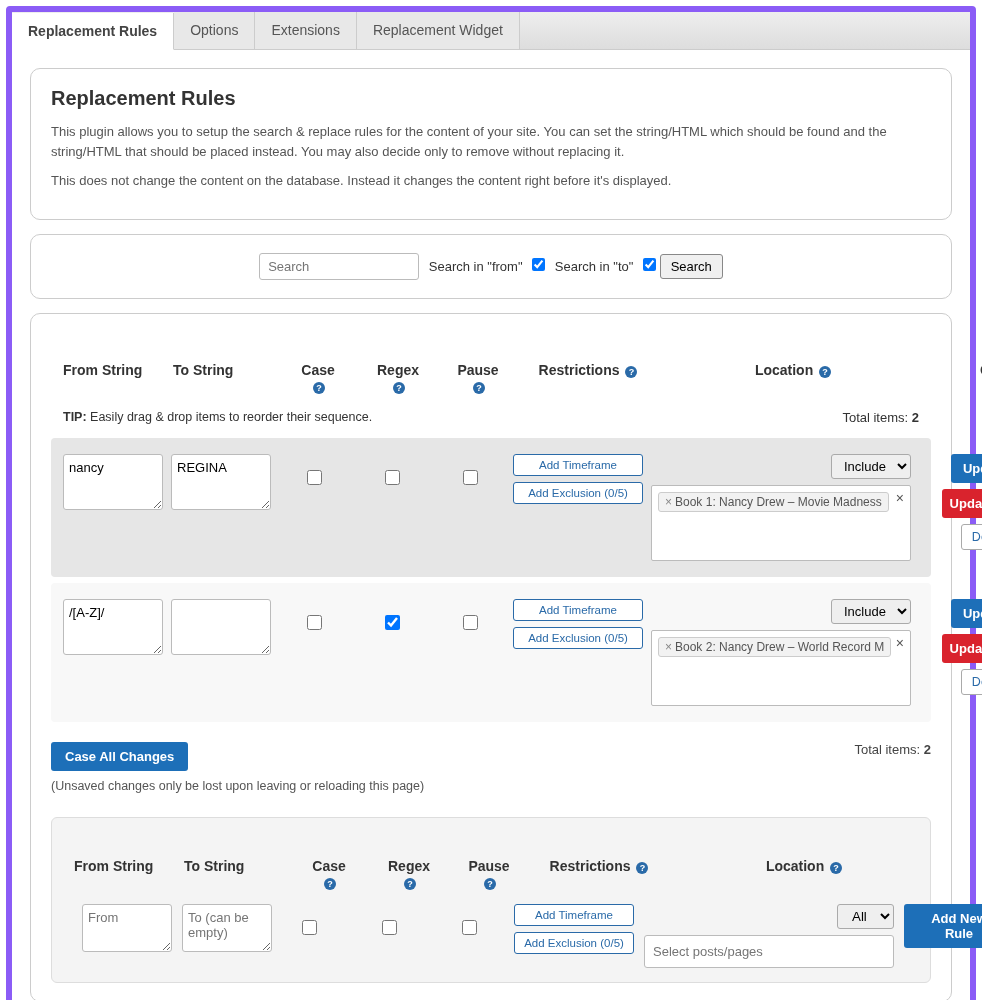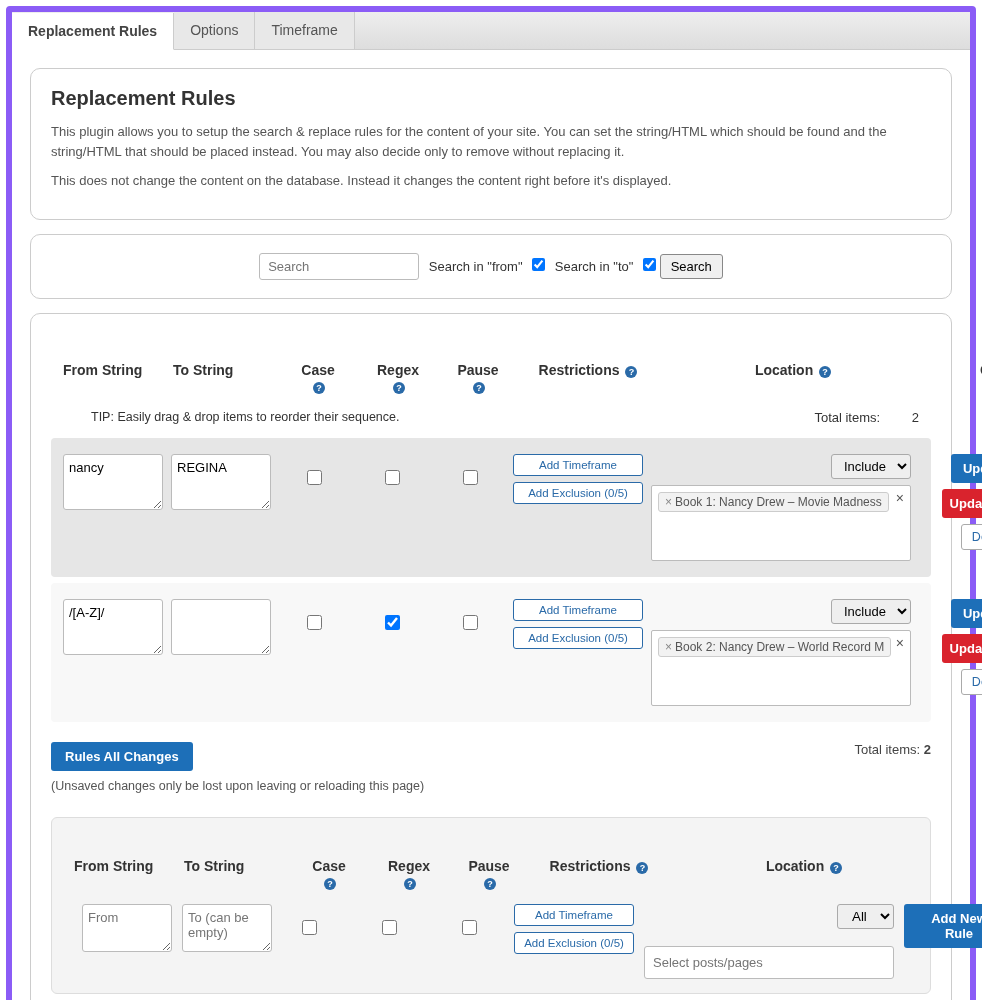--- a/index.html
+++ b/index.html
@@ -15,21 +15,21 @@
 .search-row { text-align: center; }
 .search-row input[type=text] { width: 160px; padding: 5px 8px; border: 1px solid #bbb; border-radius: 3px; font-size: 13px; }
 .search-row label { margin: 0 6px; color: #333; }
 .btn-gray { padding: 4px 10px; border: 1px solid #888; background: #f0f0f0; border-radius: 3px; cursor: pointer; font-size: 13px; }
 .grid-head, .grid-row, .grid-head2 { display: grid; grid-template-columns: 100px 100px 70px 70px 70px 130px 260px 100px; gap: 10px; align-items: start; }
 .grid-head { font-weight: 700; color: #333; padding: 8px 12px; font-size: 14px; }
 .grid-head .col, .grid-head2 .col { text-align: center; margin-top: 22px; }
 .grid-head .col:first-child, .grid-head .col:nth-child(2) { text-align: left; }
 .help { display: inline-block; width: 12px; height: 12px; border-radius: 50%; background: #2a6aa8; color: #fff; font-size: 9px; line-height: 12px; text-align: center; font-weight: bold; margin-left: 2px; }
 .tip { padding: 8px 12px; font-size: 12.5px; color: #333; }
-.tip b { font-weight: 400; margin-left: 28px; }
+.tip b { font-weight: 700; }
 .totals { float: right; font-size: 13px; }
 .rule { padding: 16px 12px; border-radius: 4px; margin: 6px 0; gap: 8px; }
 .rule.odd { background: #e6e6e6; }
 .rule.even { background: #f8f8f8; }
 textarea.cell { width: 100%; height: 56px; border: 1px solid #bbb; border-radius: 3px; padding: 5px; font-family: inherit; font-size: 13px; resize: both; }
 .chk { text-align: center; padding-top: 16px; }
 .chk input { width: 15px; height: 15px; }
 .rest-col { display: flex; flex-direction: column; gap: 6px; }
 .btn-outline { border: 1px solid #2a6aa8; color: #2a6aa8; background: #fff; padding: 4px 8px; border-radius: 3px; font-size: 11.5px; cursor: pointer; text-align: center; }
 .loc-col select { padding: 3px 8px; border: 1px solid #aaa; border-radius: 3px; font-size: 13px; margin-bottom: 6px; float: right; }
@@ -51,21 +51,22 @@
 .new-row textarea.cell { height: 48px; margin-left: 8px; }
 .loc-input { width: 100%; padding: 8px; border: 1px solid #bbb; border-radius: 3px; font-size: 13px; }
 </style>
 </head>
 <body>
 
 <div class="outer">
   <div class="tabs">
     <div class="tab active">Replacement Rules</div>
     <div class="tab">Options</div>
-    <div class="tab">Timeframe</div>
+    <div class="tab">Extensions</div>
+    <div class="tab">Replacement Widget</div>
   </div>
 
   <div class="inner">
 
     <div class="panel">
       <h2>Replacement Rules</h2>
       <p>This plugin allows you to setup the search &amp; replace rules for the content of your site. You can set the string/HTML which should be found and the string/HTML that should be placed instead. You may also decide only to remove without replacing it.</p>
       <p>This does not change the content on the database. Instead it changes the content right before it's displayed.</p>
     </div>
 
@@ -137,21 +138,21 @@
           </div>
         </div>
         <div class="opt-col">
           <button class="btn-blue">Update</button>
           <button class="btn-red">UpdateDb</button>
           <button class="btn-del">Delete</button>
         </div>
       </div>
 
       <div class="save-row">
-        <button class="btn-blue">Rules All Changes</button>
+        <button class="btn-blue">Case All Changes</button>
         <span class="totals"><span>Total items: </span><b>2</b></span>
         <div class="note">(Unsaved changes only be lost upon leaving or reloading this page)</div>
       </div>
 
       <div class="new-panel">
         <div class="grid-head2">
           <div class="col">From String</div>
           <div class="col">To String</div>
           <div class="col"><span>Case</span><br><span class="help">?</span></div>
           <div class="col"><span>Regex</span><br><span class="help">?</span></div>
@@ -164,21 +165,21 @@
           <div><textarea class="cell" placeholder="From" style=""></textarea></div>
           <div><textarea class="cell" placeholder="To (can be empty)" style=""></textarea></div>
           <div class="chk"><input type="checkbox" style=""></div>
           <div class="chk"><input type="checkbox" style=""></div>
           <div class="chk"><input type="checkbox" style=""></div>
           <div class="rest-col">
             <button class="btn-outline">Add Timeframe</button>
             <button class="btn-outline">Add Exclusion (0/5)</button>
           </div>
           <div>
-            <select style="float:right;padding:3px 10px;border:1px solid #aaa;border-radius:3px;margin-bottom:17px"><option>All</option></select>
+            <select style="float:right;padding:3px 10px;border:1px solid #aaa;border-radius:3px;margin-bottom:6px"><option>All</option></select>
             <input class="loc-input" style="clear: both;" placeholder="Select posts/pages">
           </div>
           <div class="opt-col">
             <button class="btn-blue">Add New Rule</button>
           </div>
         </div>
       </div>
 
     </div>
   </div>

